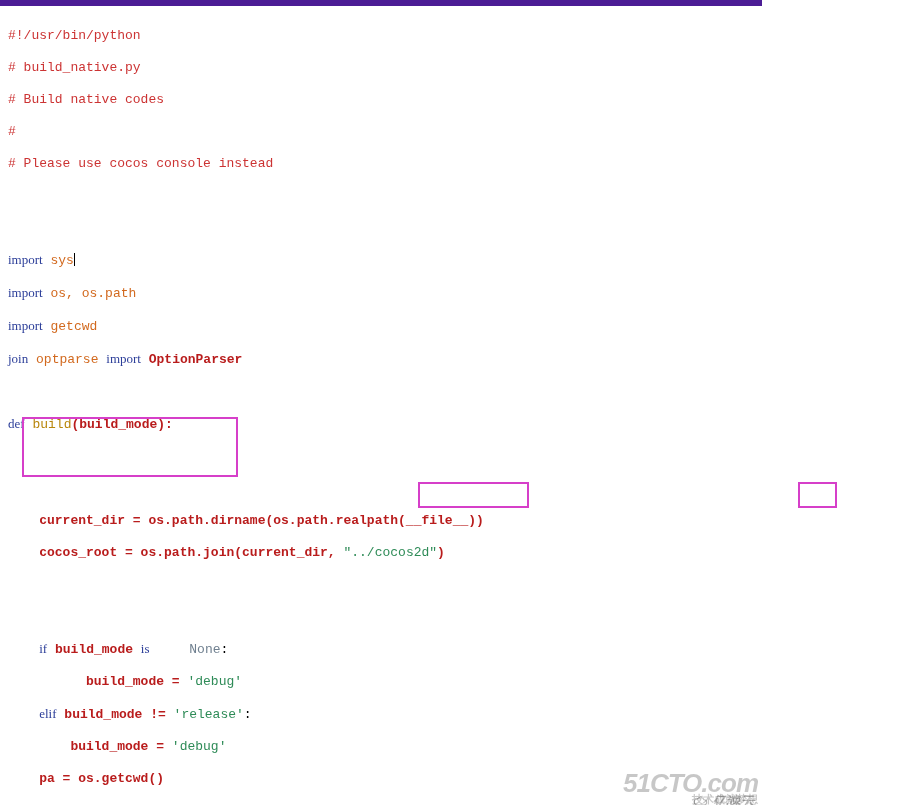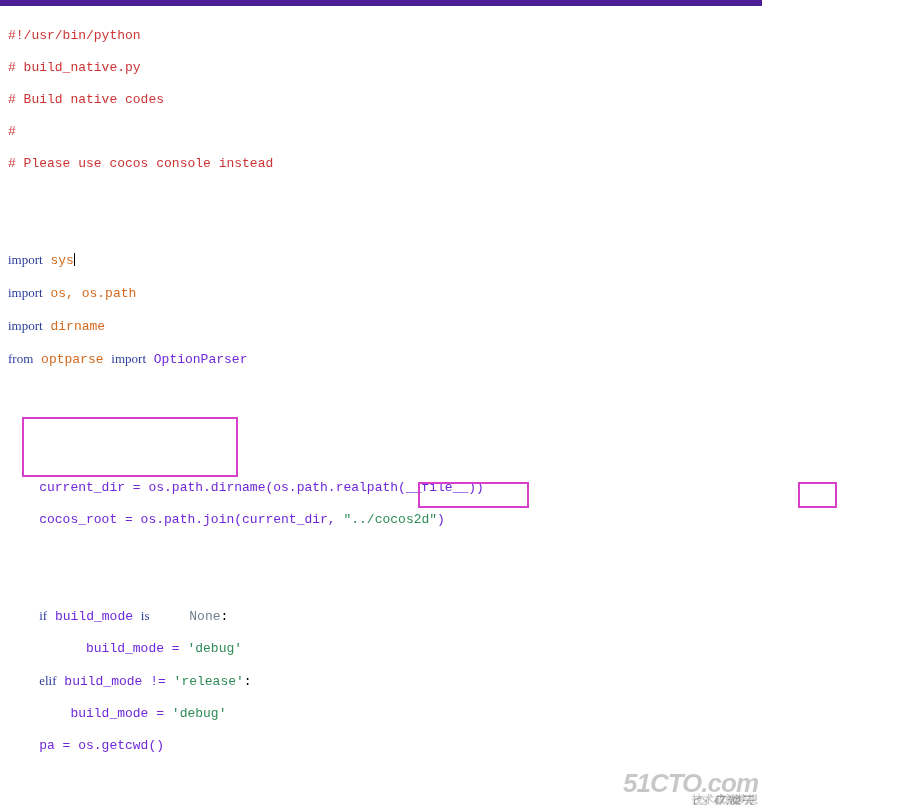--- a/index.html
+++ b/index.html
@@ -24,21 +24,21 @@
     padding: 6px 2px 2px 8px;
     white-space: pre;
     tab-size: 4;
     color: #000;
   }
   .line { display: block; }
   .cmt  { color: #cc3333; }     
   .kw   { color: #2c3e99; font-family: Liberation Serif, serif; }     
   .id   { color: #b8860b; }     
   .mod  { color: #d2691e; text-align: center; }     
-  .txt  { color: #6d28d9; }     
+  .txt  { color: #b91c1c; font-weight: bold; }     
   .str  { color: #2e8b57; }     
   .bi   { color: #708090; margin-left: 32px; }     
 
   .caret {
     display:inline-block;
     width:0;
     height:13px;
     border-left:1px solid #000;
     vertical-align:-2px;
   }
@@ -97,23 +97,24 @@
   <div class="code-area">
 <span class="line"><span class="cmt">#!/usr/bin/python</span></span>
 <span class="line"><span class="cmt"># build_native.py</span></span>
 <span class="line"><span class="cmt"># Build native codes</span></span>
 <span class="line"><span class="cmt">#</span></span>
 <span class="line"><span class="cmt"># Please use cocos console instead</span></span>
 <span class="line"> </span>
 <span class="line"> </span>
 <span class="line"><span class="kw">import</span> <span class="mod">sys</span><span class="caret"></span></span>
 <span class="line"><span class="kw">import</span> <span class="mod">os, os.path</span></span>
-<span class="line"><span class="kw">import</span> <span class="mod">dirname</span></span>
-<span class="line"><span class="kw">from</span> <span class="mod">optparse</span> <span class="kw">import</span> <span class="txt">OptionParser</span></span>
+<span class="line"><span class="kw">import</span> <span class="mod">getcwd</span></span>
+<span class="line"><span class="kw">join</span> <span class="mod">optparse</span> <span class="kw">import</span> <span class="txt">OptionParser</span></span>
 <span class="line"> </span>
+<span class="line"><span class="kw">def</span> <span class="id">build</span><span class="txt">(build_mode):</span></span>
 <span class="line"> </span>
 <span class="line"> </span>
 <span class="line"><span class="txt">    current_dir = os.path.dirname(os.path.realpath(__file__))</span></span>
 <span class="line"><span class="txt">    cocos_root = os.path.join(current_dir, </span><span class="str">"../cocos2d"</span><span class="txt">)</span></span>
 <span class="line"> </span>
 <span class="line"> </span>
 <span class="line">    <span class="kw">if</span> <span class="txt">build_mode </span><span class="kw">is</span> <span class="bi">None</span>:</span>
 <span class="line"><span class="txt">          build_mode = </span><span class="str">'debug'</span></span>
 <span class="line">    <span class="kw">elif</span> <span class="txt">build_mode != </span><span class="str">'release'</span>:</span>
 <span class="line"><span class="txt">        build_mode = </span><span class="str">'debug'</span></span>

